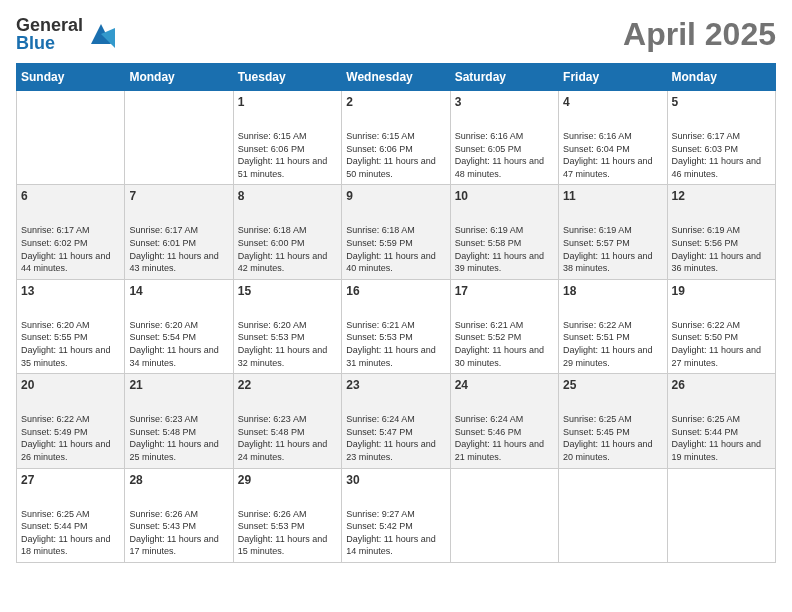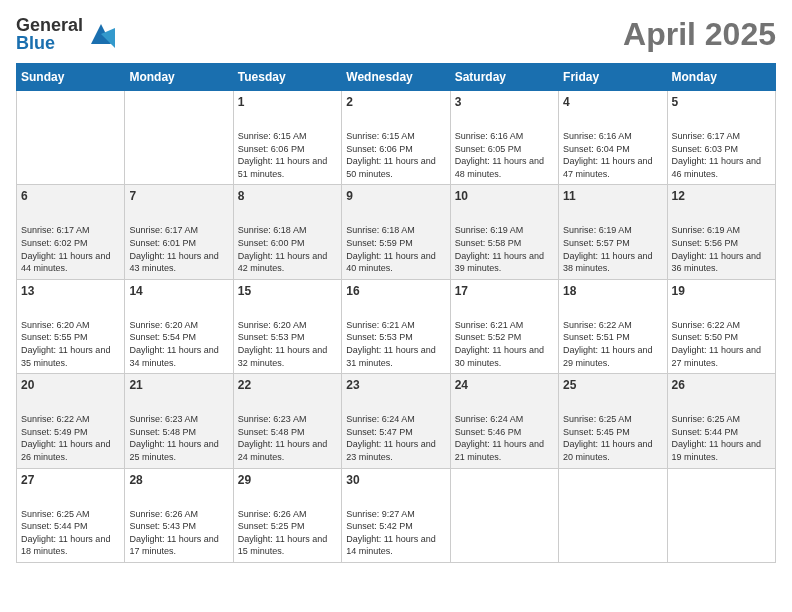--- a/index.html
+++ b/index.html
@@ -309,21 +309,21 @@
         </td>
         <td>
           <span class="day-num">28</span>
           <div class="day-info">Sunrise: 6:26 AM
 Sunset: 5:43 PM
 Daylight: 11 hours and 17 minutes.</div>
         </td>
         <td>
           <span class="day-num">29</span>
           <div class="day-info">Sunrise: 6:26 AM
-Sunset: 5:25 PM
+Sunset: 5:53 PM
 Daylight: 11 hours and 15 minutes.</div>
         </td>
         <td>
           <span class="day-num">30</span>
           <div class="day-info">Sunrise: 9:27 AM
 Sunset: 5:42 PM
 Daylight: 11 hours and 14 minutes.</div>
         </td>
         <td class="empty-cell"></td>
         <td class="empty-cell"></td>

